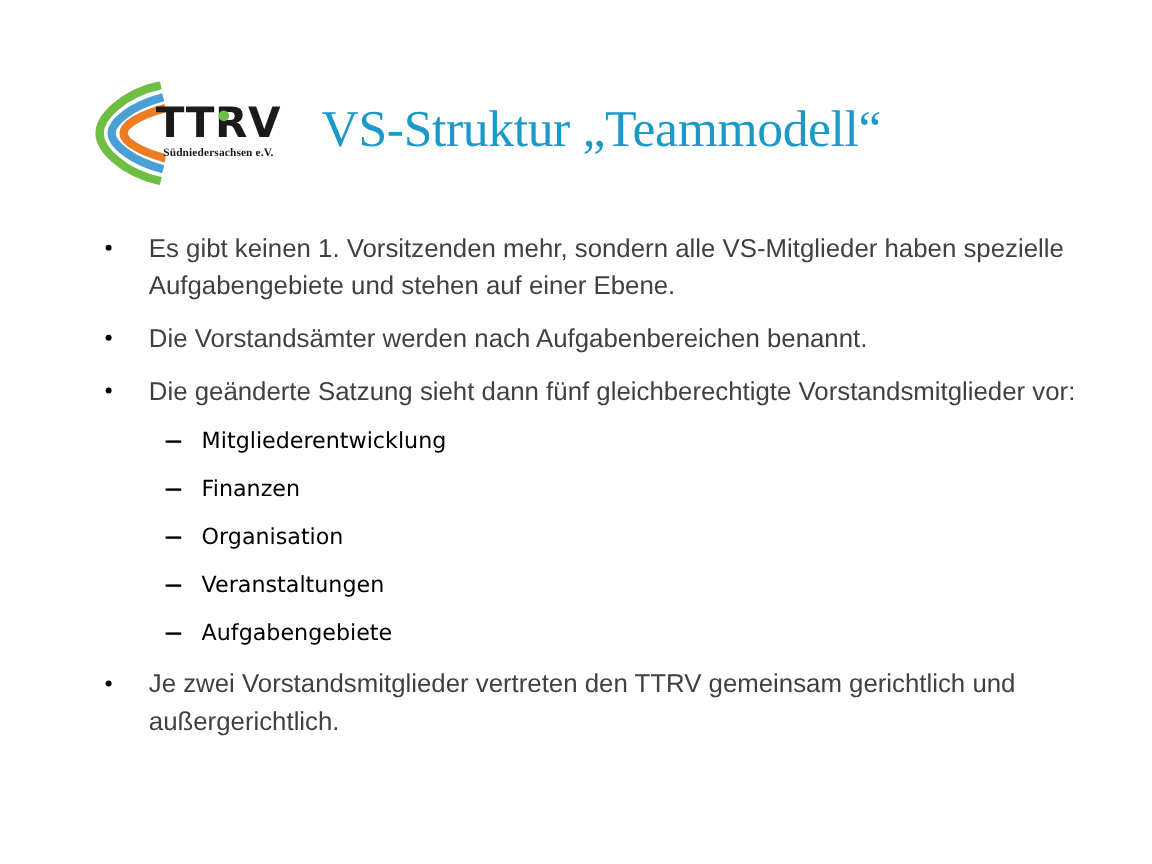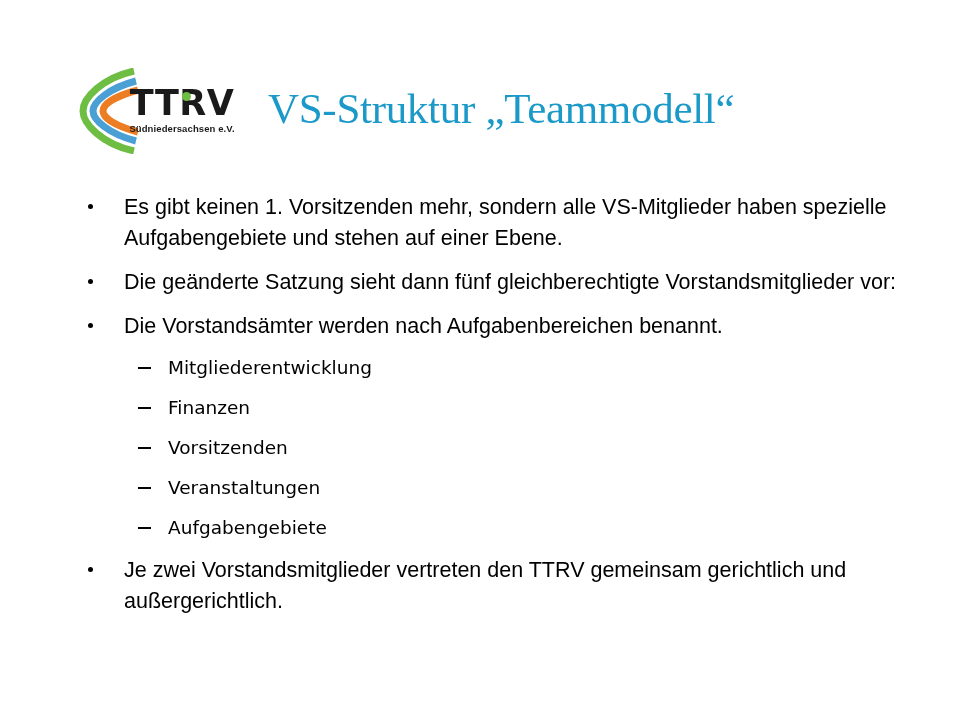--- a/index.html
+++ b/index.html
@@ -58,21 +58,21 @@
   #logo-dot {
     position: absolute;
     left: 60px;
     top: 8px;
     width: 9px;
     height: 9px;
     border-radius: 50%;
     background: #6FBE44;
   }
   #logo-tagline {
-    font-family: Liberation Sans, sans-serif;
+    font-family: Liberation Serif, serif;
     font-weight: bold;
     font-size: 9.5px;
     color: #1a1a1a;
     letter-spacing: 0.1px;
     white-space: nowrap;
     margin-top: 1px;
   }
 
   #slide-title {
     position: absolute;
@@ -96,21 +96,21 @@
     width: 960px;
   }
 
   .bullet-l1 {
     position: relative;
     padding-left: 124px;
     padding-right: 58px;
     font-family: "Liberation Sans", sans-serif;
     font-size: 21.5px;
     line-height: 31px;
-    color: #000000;
+    color: #404040;
     margin-bottom: 13px;
   }
   .bullet-l1 > .marker-dot {
     position: absolute;
     left: 88px;
     top: 12px;
     width: 5px;
     height: 5px;
     border-radius: 50%;
     background: #000000;
@@ -173,43 +173,43 @@
 
 <div id="slide-body">
 
   <div class="bullet-l1">
     <span class="marker-dot"></span>
     <span class="bullet-text">Es gibt keinen 1. Vorsitzenden mehr, sondern alle VS-Mitglieder haben spezielle Aufgabengebiete und stehen auf einer Ebene.</span>
   </div>
 
   <div class="bullet-l1">
     <span class="marker-dot"></span>
+    <span class="bullet-text">Die Vorstandsämter werden nach Aufgabenbereichen benannt.</span>
+  </div>
+
+  <div class="bullet-l1">
+    <span class="marker-dot"></span>
     <span class="bullet-text">Die geänderte Satzung sieht dann fünf gleichberechtigte Vorstandsmitglieder vor:</span>
   </div>
 
-  <div class="bullet-l1">
-    <span class="marker-dot"></span>
-    <span class="bullet-text">Die Vorstandsämter werden nach Aufgabenbereichen benannt.</span>
-  </div>
-
   <div class="sub-list">
 
     <div class="bullet-l2">
       <span class="marker-dash"></span>
       <span class="bullet-text">Mitgliederentwicklung</span>
     </div>
 
     <div class="bullet-l2">
       <span class="marker-dash"></span>
       <span class="bullet-text">Finanzen</span>
     </div>
 
     <div class="bullet-l2">
       <span class="marker-dash"></span>
-      <span class="bullet-text">Vorsitzenden</span>
+      <span class="bullet-text">Organisation</span>
     </div>
 
     <div class="bullet-l2">
       <span class="marker-dash"></span>
       <span class="bullet-text">Veranstaltungen</span>
     </div>
 
     <div class="bullet-l2">
       <span class="marker-dash"></span>
       <span class="bullet-text">Aufgabengebiete</span>

